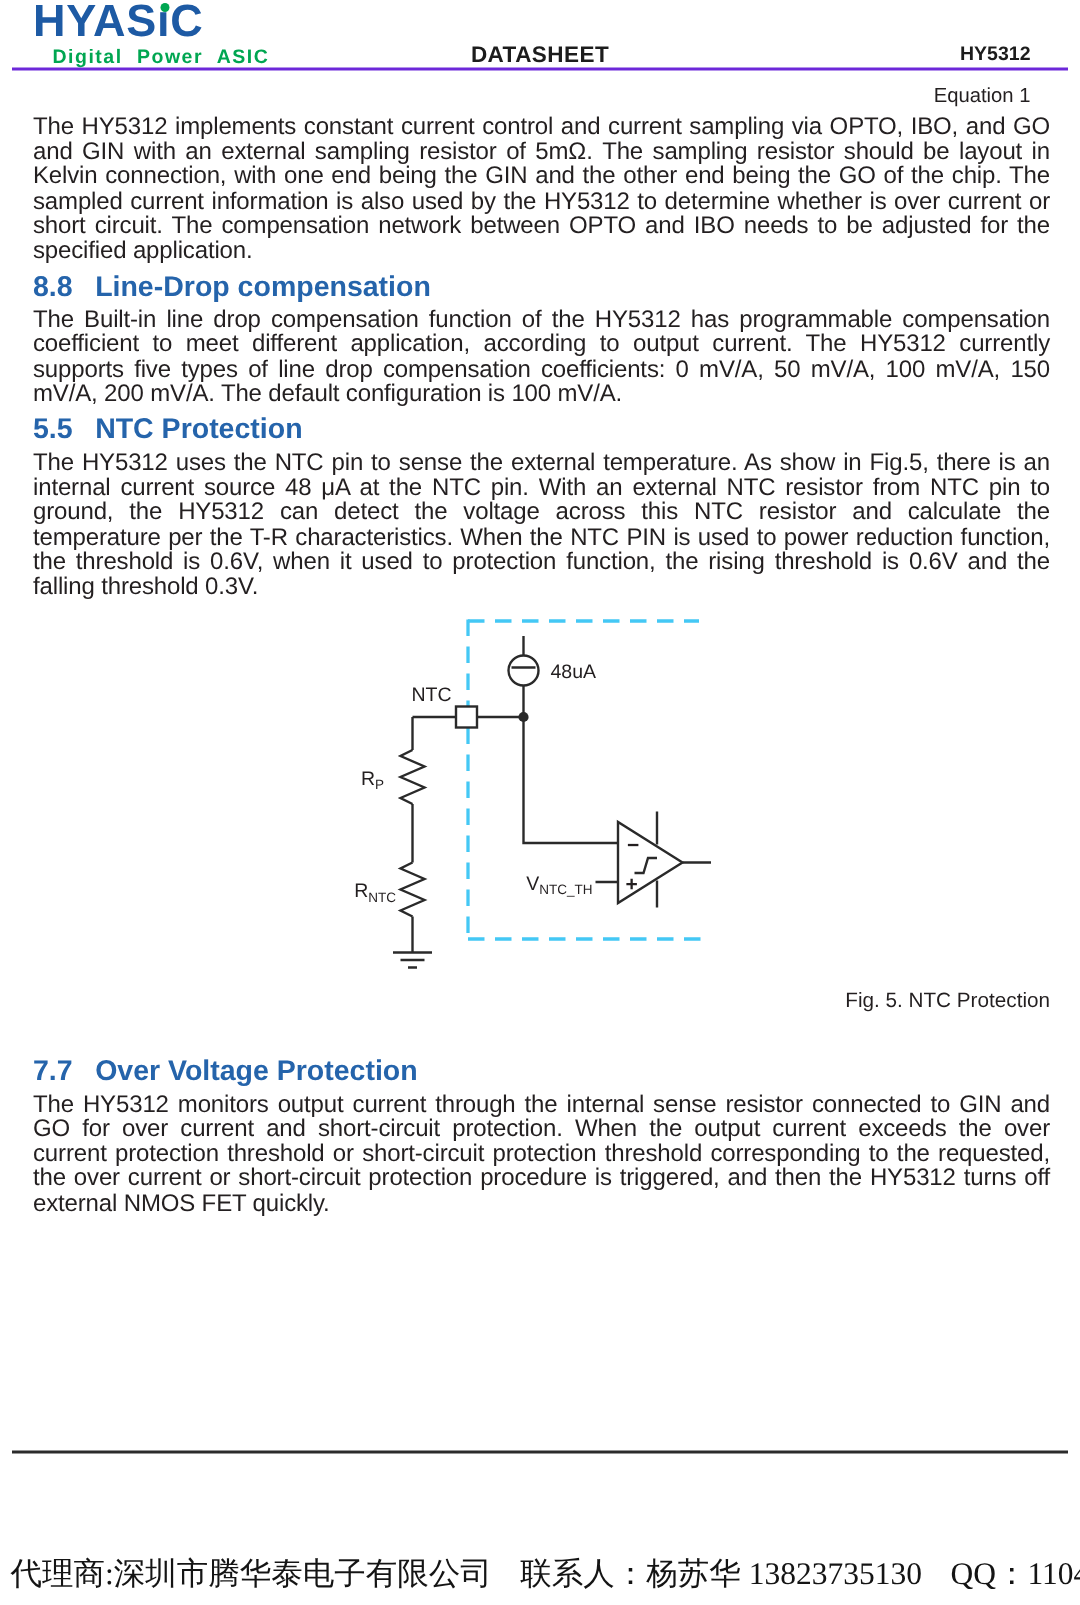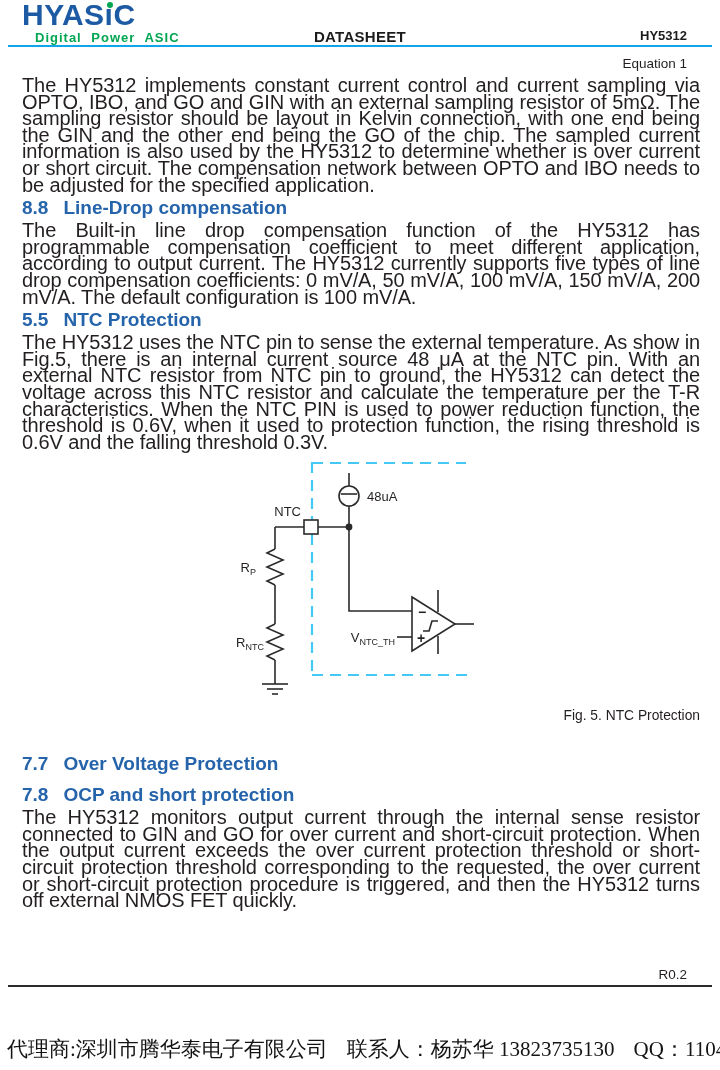--- a/index.html
+++ b/index.html
@@ -3,37 +3,37 @@
 <meta charset="utf-8">
 <style>
   * { margin:0; padding:0; box-sizing:border-box; }
   html,body { background:#ffffff; }
   body {
     width:720px; height:1070px; position:relative; overflow:hidden;
     font-family:"Liberation Sans", sans-serif; color:#231f20;
   }
 
   
-  .header { position:relative; margin:0 8px; height:47px; border-bottom:2px solid #0ea5e9; }
+  .header { position:relative; margin:0 8px; height:47px; border-bottom:2px solid #6d28d9; }
   .logo { position:absolute; left:14px; top:0px; font-weight:bold; font-size:30px;
           color:#1d5aa4; letter-spacing:0.5px; line-height:30px; }
   .logo .logo-i { position:relative; display:inline-block; }
   .logo .logo-i .i-dot { position:absolute; left:2px; top:2px; width:6px; height:6px;
           border-radius:50%; background:#00a651; }
   .tagline { position:absolute; left:27px; top:30px; color:#00a651; font-weight:bold;
           font-size:13px; letter-spacing:1px; word-spacing:5px; }
   .doc-type { position:absolute; left:0; right:0; bottom:0; text-align:center;
           font-size:15px; font-weight:bold; letter-spacing:0.3px; color:#1c1c1c; }
   .part-no { position:absolute; right:25px; bottom:2px; font-size:13px; font-weight:bold; color:#1c1c1c; }
 
   .equation { text-align:right; margin:9px 33px 0 0; font-size:13.5px; }
 
   
   .content { margin:6px 20px 0 22px; }
-  p.bodytext { font-size:20px; line-height:16.6px; text-align:justify; letter-spacing:-0.1px; }
+  p.bodytext { font-size:16px; line-height:16.6px; text-align:justify; letter-spacing:-0.1px; }
   h2.section { color:#2564ab; font-size:19px; line-height:21px; font-weight:bold;
                margin-top:4px; margin-bottom:4px; }
   h2.section .num { margin-right:15px; }
   h2.sec-gap { margin-top:30px; }
   h2.sec-gap2 { margin-top:10px; }
 
   
   .figure { margin-top:4px; }
   .figure svg { display:block; margin:0 auto; }
   .caption { text-align:right; font-size:13.8px; margin-top:6px; }
@@ -134,27 +134,23 @@
       <text class="svg-sign" x="420" y="541">−</text>
       <text class="svg-sign" x="419" y="567">+</text>
     </svg>
     <div class="caption">Fig. 5. NTC Protection</div>
   </div>
 
   <h2 class="section sec-gap">
     <span class="num">7.7</span><span>Over Voltage Protection</span>
   </h2>
 
-  <h2 class="section sec-gap2">
-    <span class="num">7.8</span><span>OCP and short protection</span>
-  </h2>
   <p class="bodytext">The HY5312 monitors output current through the internal sense resistor connected to GIN and GO for over current and short-circuit protection. When the output current exceeds the over current protection threshold or short-circuit protection threshold corresponding to the requested, the over current or short-circuit protection procedure is triggered, and then the HY5312 turns off external NMOS FET quickly.</p>
 
 </div>
 
 <div class="footer">
-  <div class="rev">R0.2</div>
   <hr class="rule">
 </div>
 
 <div class="distributor">
   <span class="grp">代理商:深圳市腾华泰电子有限公司</span><span class="grp">联系人：杨苏华 13823735130</span><span>QQ：110455796</span>
 </div>
 
 </body></html>

